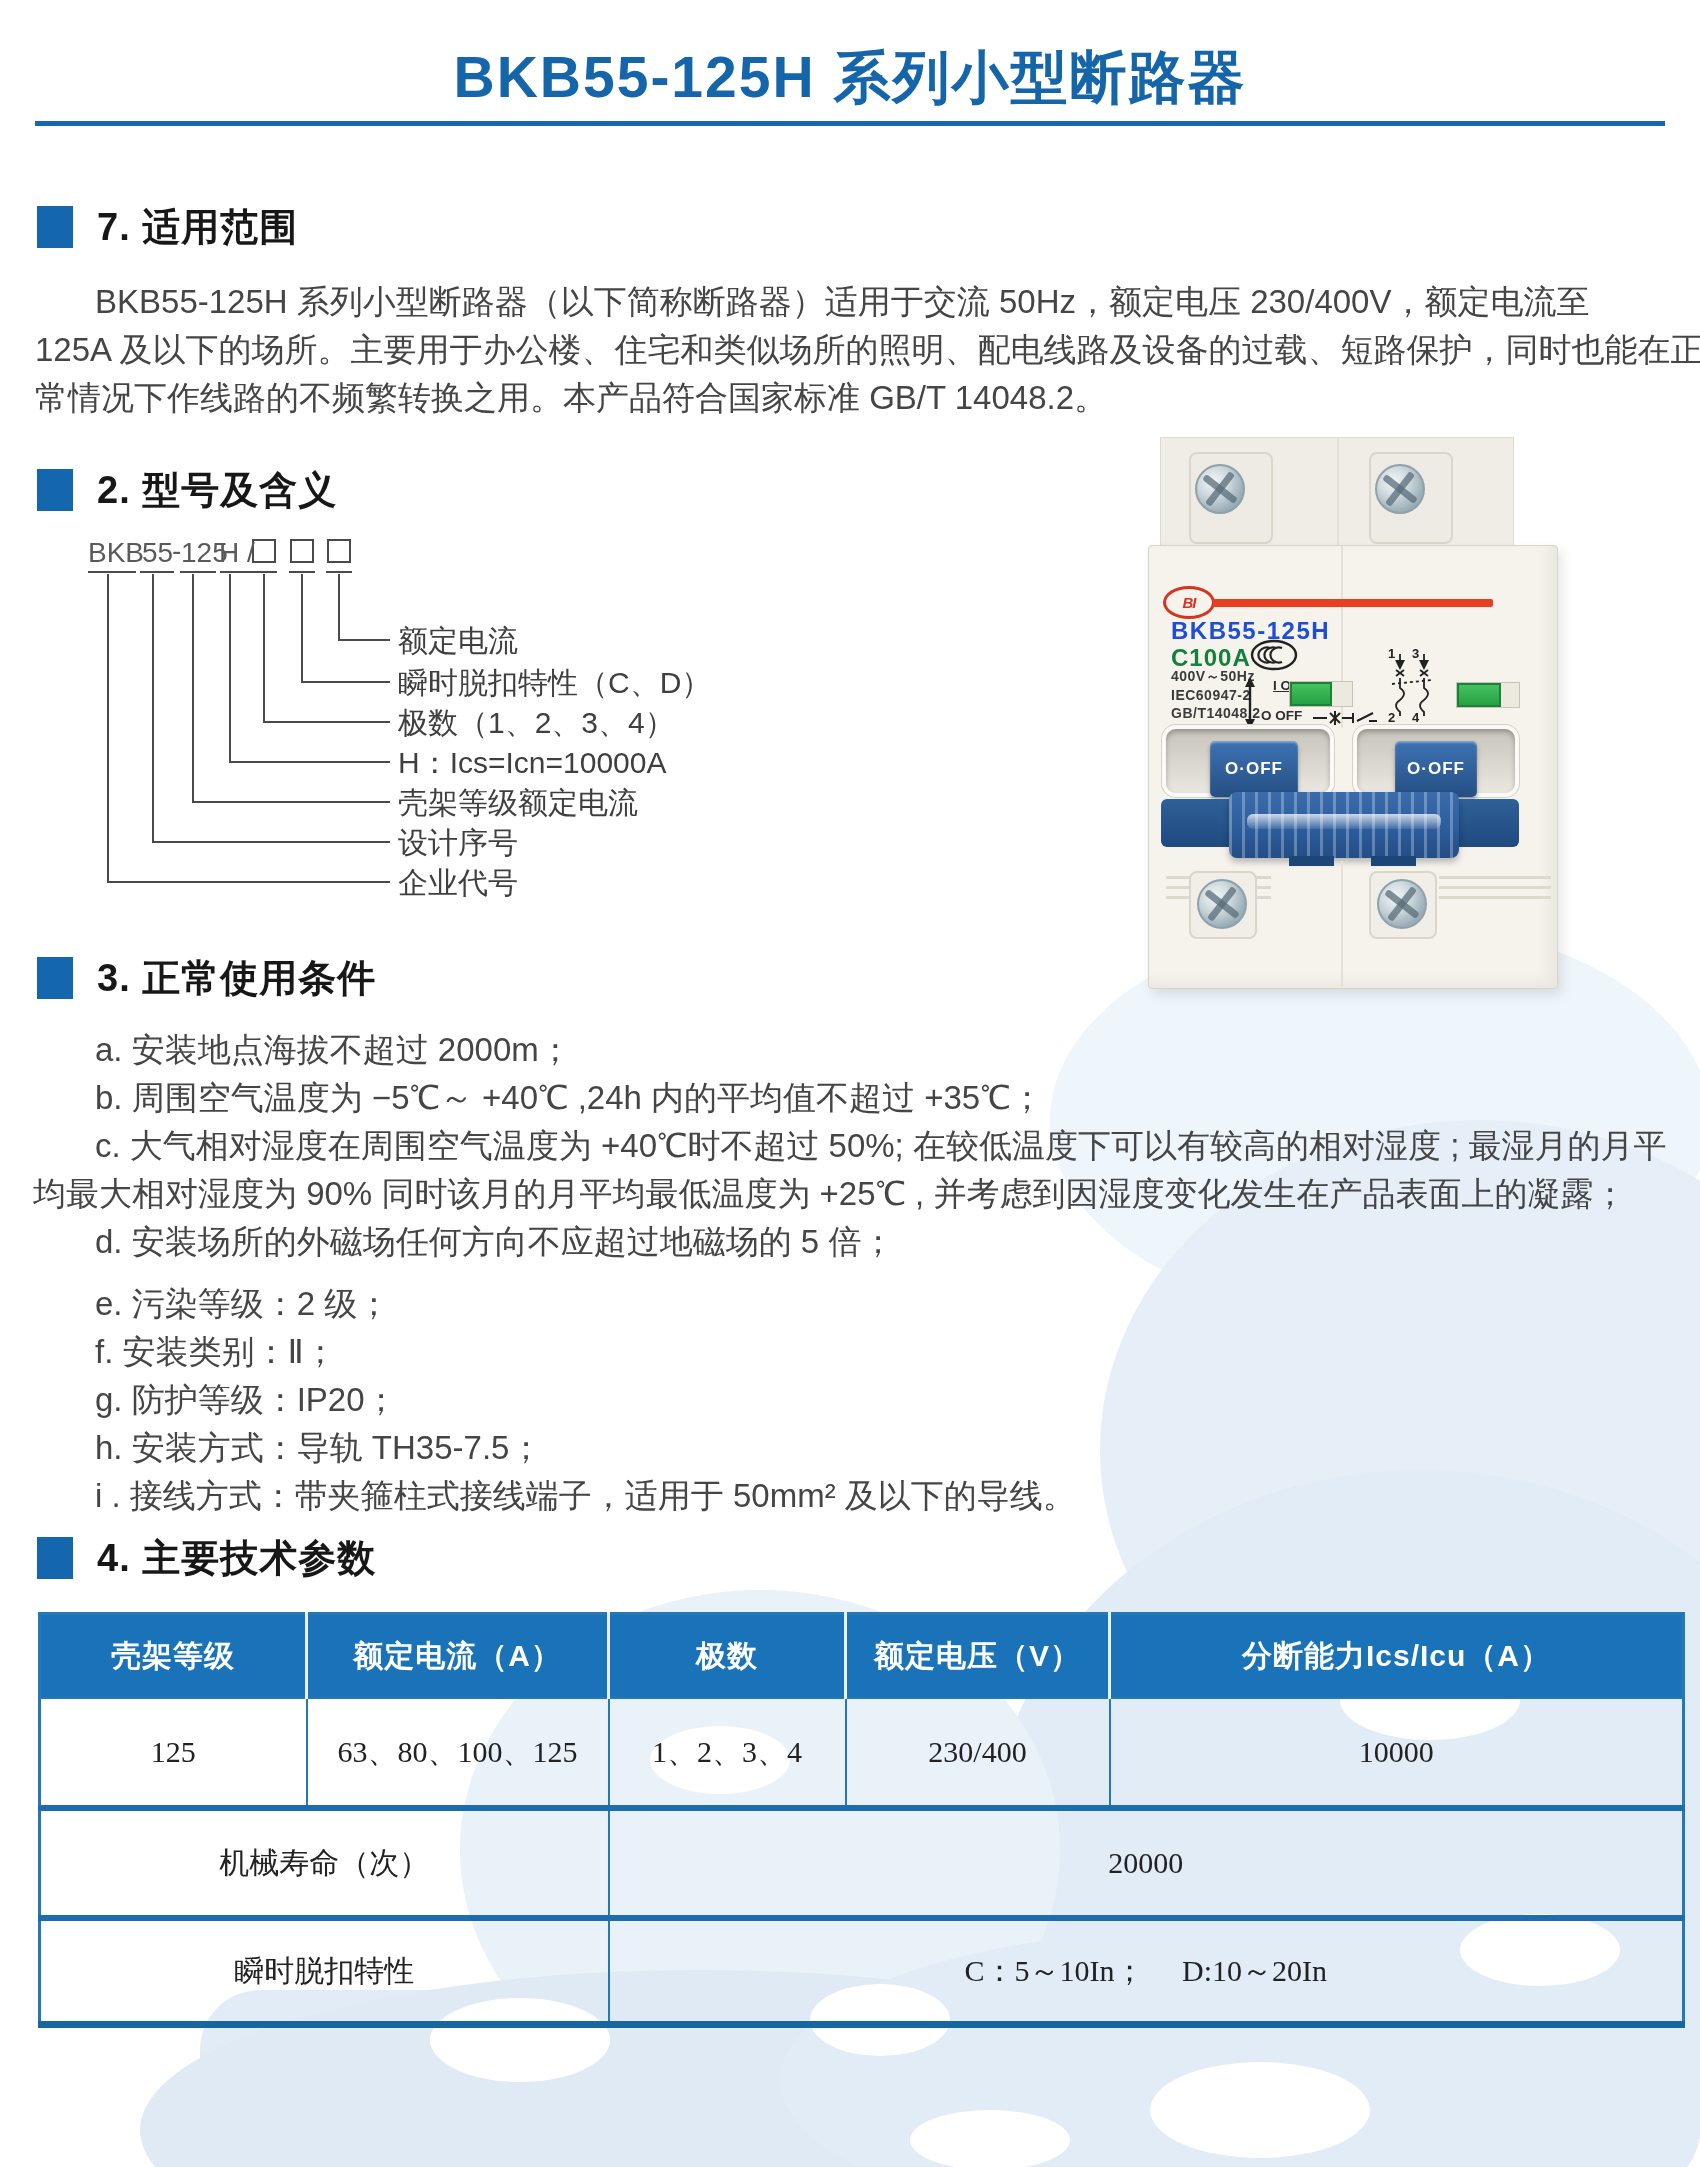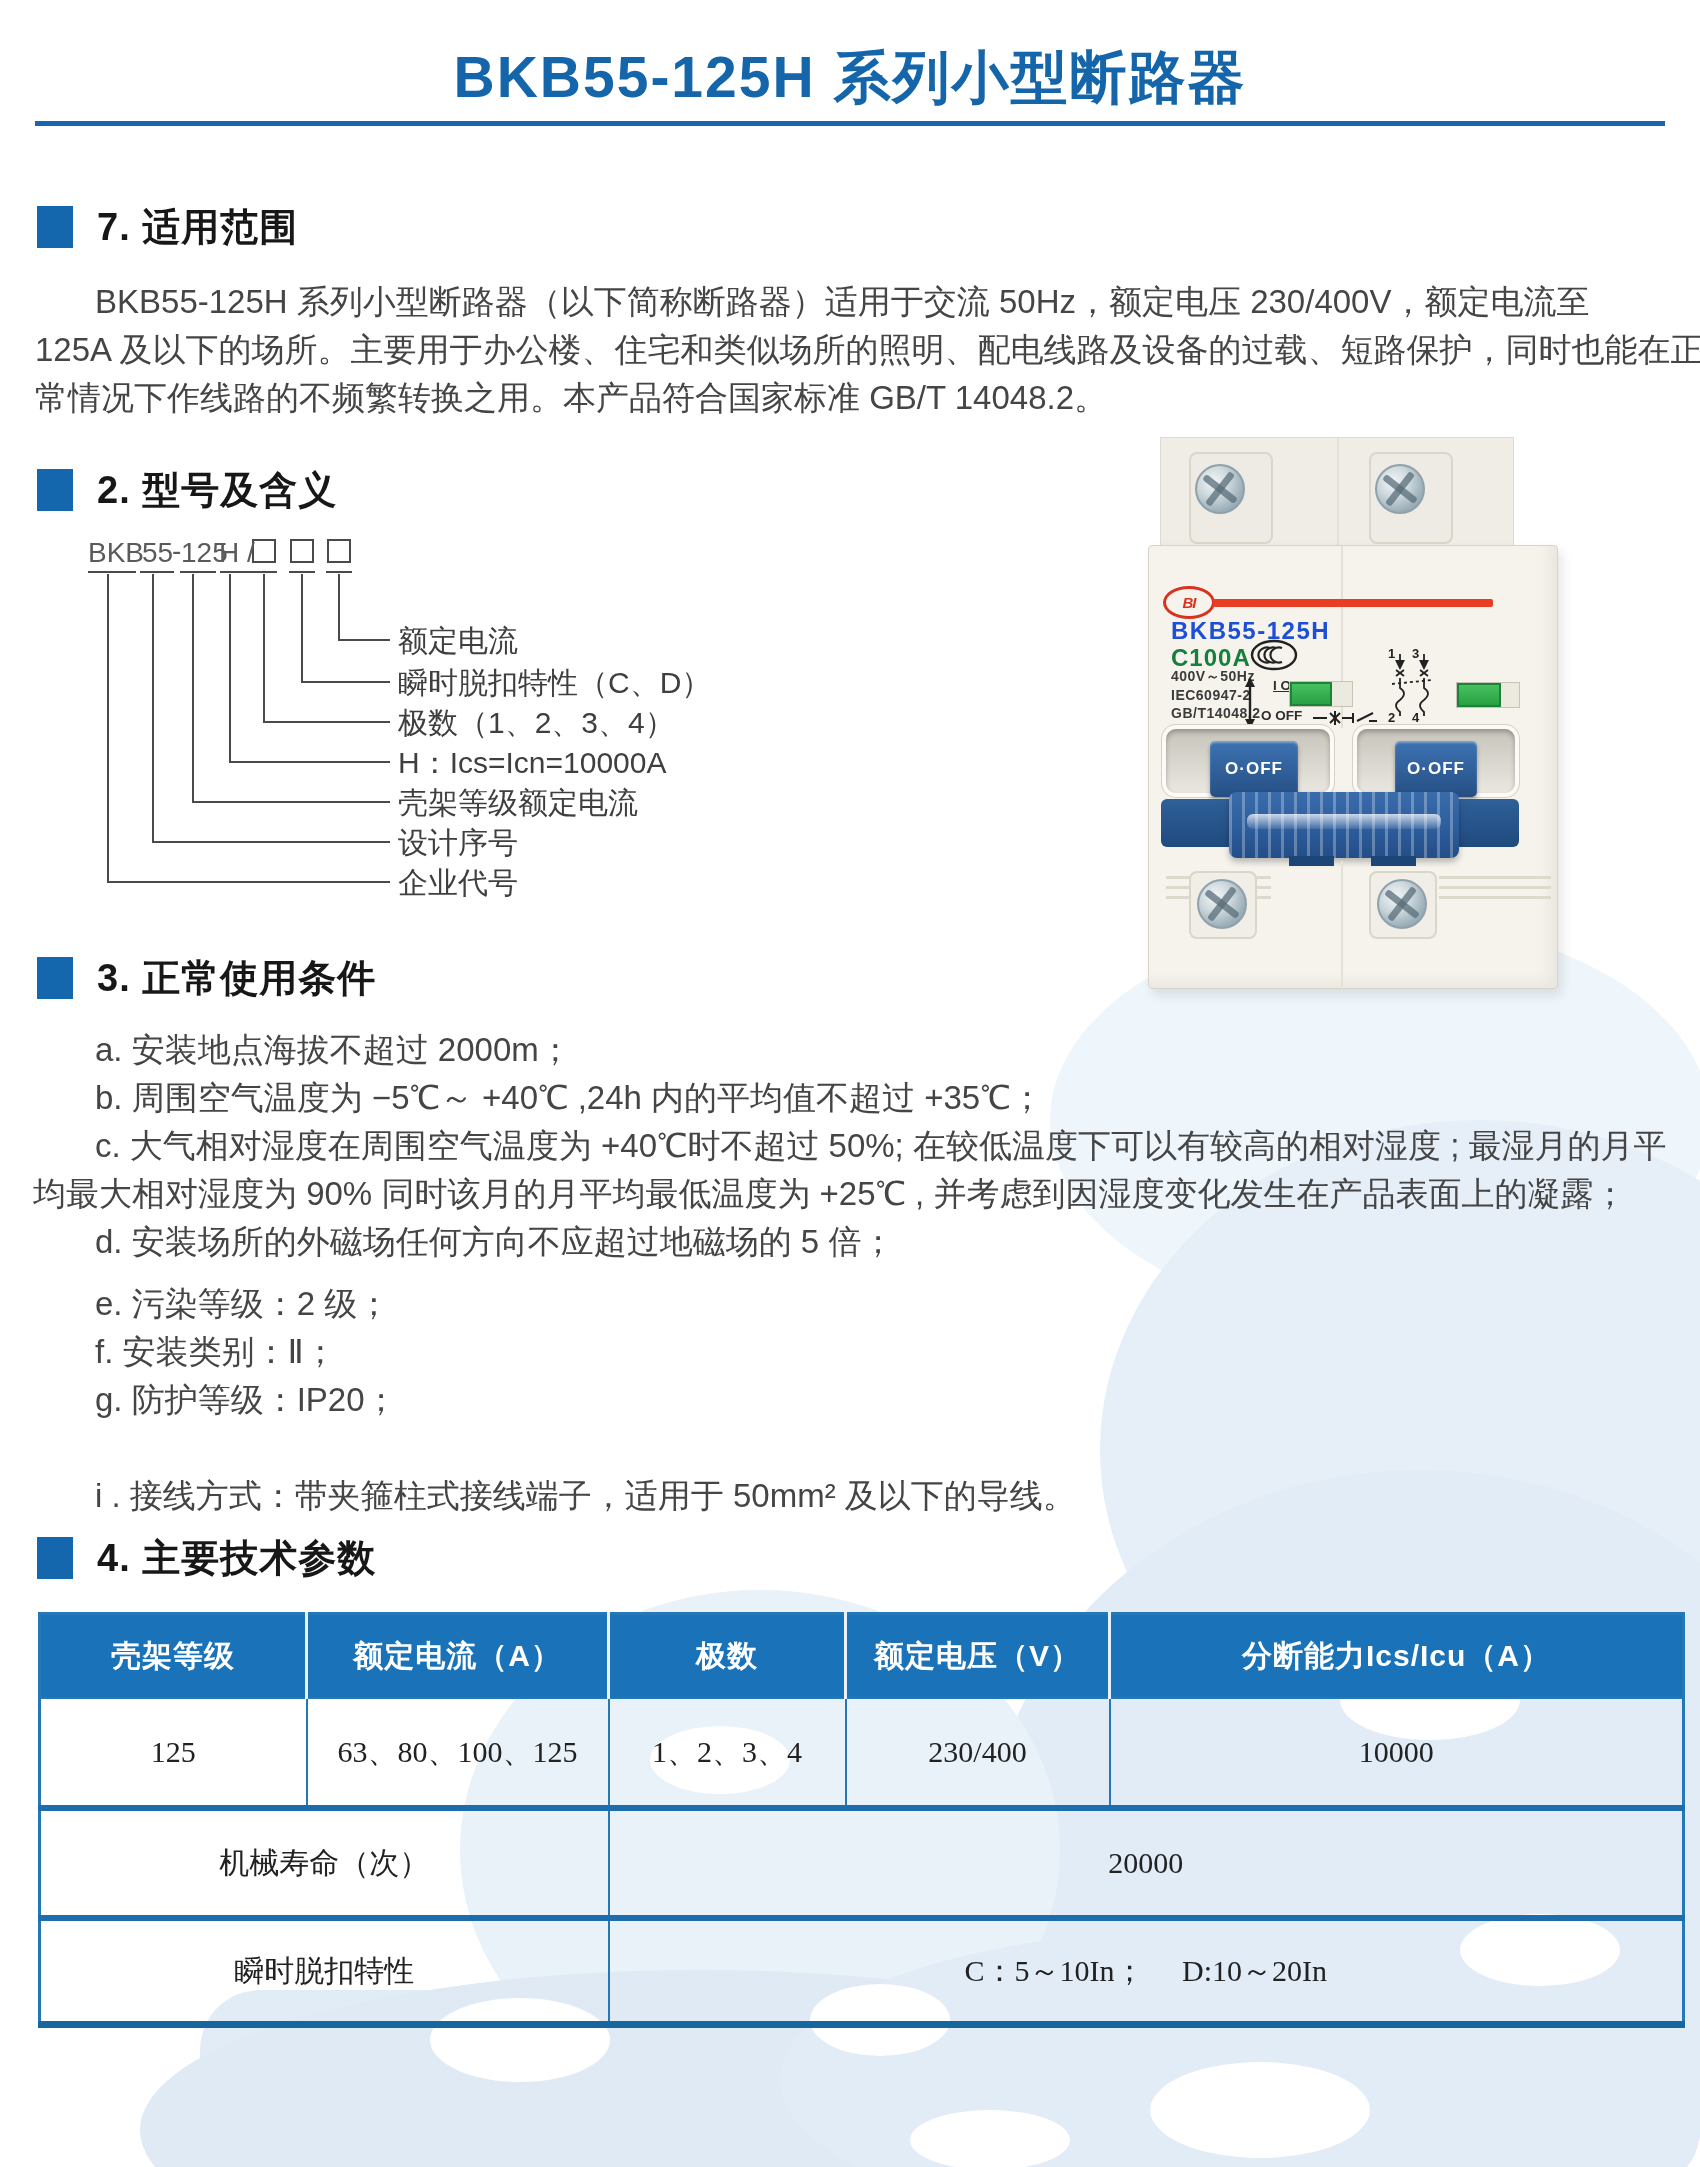--- a/index.html
+++ b/index.html
@@ -286,20 +286,21 @@
     <div class="txt">3. 正常使用条件</div>
   </div>
   <div class="abs itemline" style="top:1028px;">a. 安装地点海拔不超过 2000m；</div>
   <div class="abs itemline" style="top:1076px;">b. 周围空气温度为 −5℃～ +40℃ ,24h 内的平均值不超过 +35℃；</div>
   <div class="abs itemline" style="top:1124px;">c. 大气相对湿度在周围空气温度为 +40℃时不超过 50%; 在较低温度下可以有较高的相对湿度 ; 最湿月的月平</div>
   <div class="abs itemline itemfull" style="top:1172px;">均最大相对湿度为 90% 同时该月的月平均最低温度为 +25℃ , 并考虑到因湿度变化发生在产品表面上的凝露；</div>
   <div class="abs itemline" style="top:1220px;">d. 安装场所的外磁场任何方向不应超过地磁场的 5 倍；</div>
   <div class="abs itemline" style="top:1282px;">e. 污染等级：2 级；</div>
   <div class="abs itemline" style="top:1330px;">f. 安装类别：Ⅱ；</div>
   <div class="abs itemline" style="top:1378px;">g. 防护等级：IP20；</div>
+  <div class="abs itemline" style="top:1426px;">h. 安装方式：导轨 TH35-7.5；</div>
   <div class="abs itemline" style="top:1474px;">i . 接线方式：带夹箍柱式接线端子，适用于 50mm² 及以下的导线。</div>
 
   <div class="abs sec-head" style="left:37px;top:1536px;">
     <div class="sq"></div>
     <div class="txt">4. 主要技术参数</div>
   </div>
 
   <table id="spec-table" class="abs">
     <colgroup>
       <col style="width:267px">

